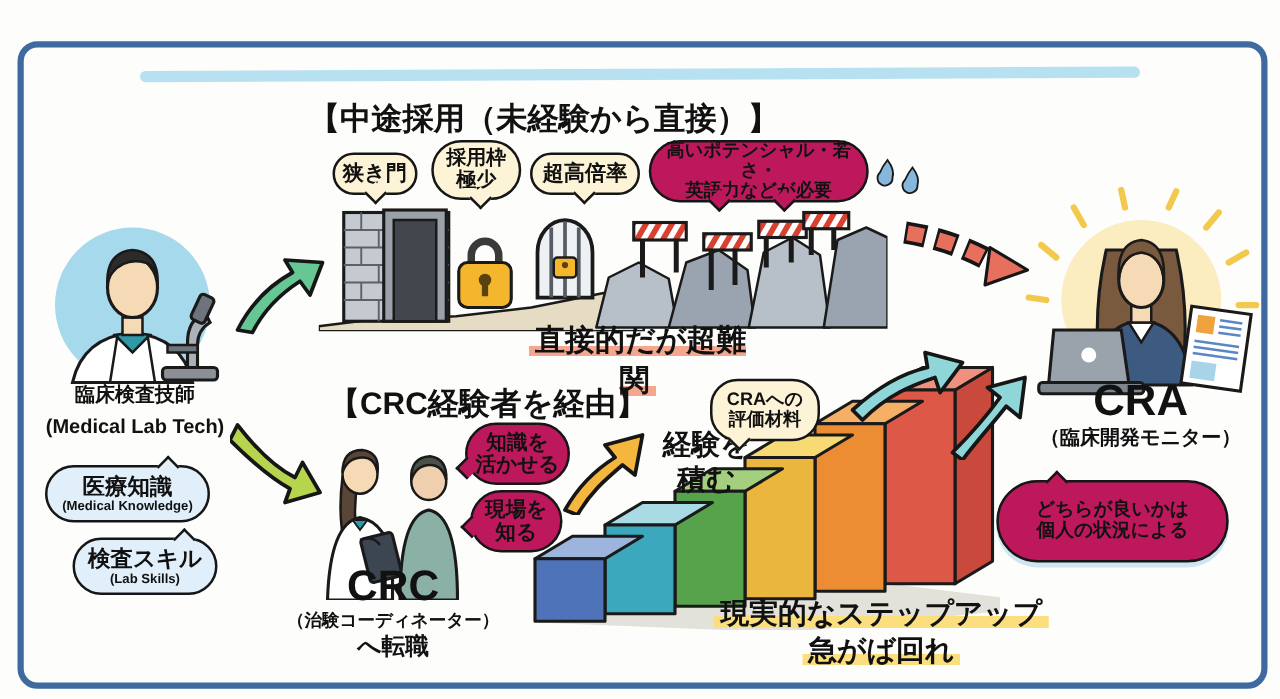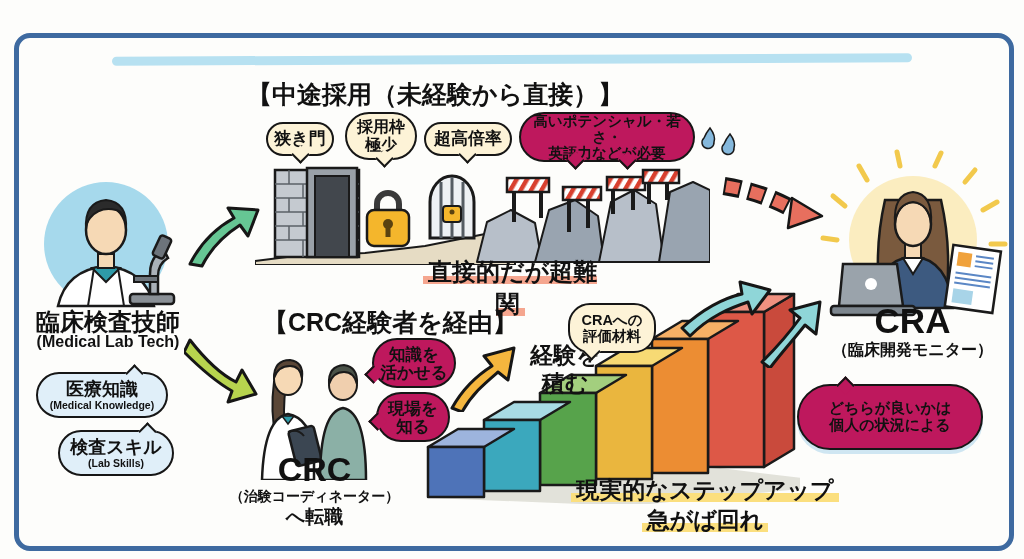--- a/index.html
+++ b/index.html
@@ -48,21 +48,21 @@
   <rect x="60" y="76" width="16" height="14" fill="#f6d9b5" stroke="#1a1a1a" stroke-width="2"></rect>
   <ellipse cx="68" cy="52" rx="20" ry="24" fill="#f6d9b5" stroke="#1a1a1a" stroke-width="2.5"></ellipse>
   <path d="M48,52 Q46,24 68,22 Q90,24 88,52 Q88,34 78,32 Q62,28 52,40 Q48,45 48,52 Z" fill="#2b2b2b" stroke="#1a1a1a" stroke-width="2"></path>
   <g>
     <rect x="92" y="116" width="44" height="10" rx="3" fill="#8a9096" stroke="#1a1a1a" stroke-width="2.5"></rect>
     <path d="M112,116 L112,96 Q112,78 126,72 L130,80 Q120,86 120,98 L120,116 Z" fill="#aab1b8" stroke="#1a1a1a" stroke-width="2.5"></path>
     <rect x="118" y="58" width="12" height="22" rx="3" transform="rotate(25 124 69)" fill="#6d747b" stroke="#1a1a1a" stroke-width="2.5"></rect>
     <rect x="96" y="98" width="24" height="6" fill="#6d747b" stroke="#1a1a1a" stroke-width="2"></rect>
   </g>
 </svg>
-<div class="lbl" style="left:18px;top:306px;width:180px;font-size:24px;">臨床検査技師</div>
+<div class="lbl" style="left:18px;top:306px;width:180px;font-size:16px;">臨床検査技師</div>
 <div class="lbl" style="left:18px;top:333px;width:180px;font-size:16px;">(Medical Lab Tech)</div>
 
 <div class="bub bub-blue" style="left:36px;top:372px;width:128px;height:42px;font-size:18px;">
   <span>医療知識</span>
   <span class="en">(Medical Knowledge)</span>
   <span class="tail tail-t" style="left:70%;"></span>
 </div>
 <div class="bub bub-blue" style="left:58px;top:430px;width:112px;height:42px;font-size:18px;">
   <span>検査スキル</span>
   <span class="en">(Lab Skills)</span>

